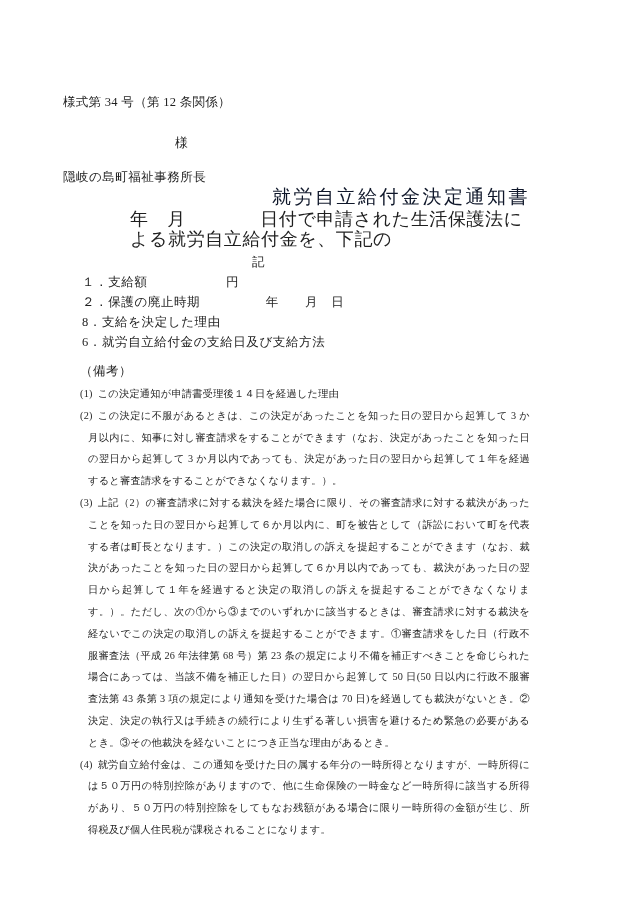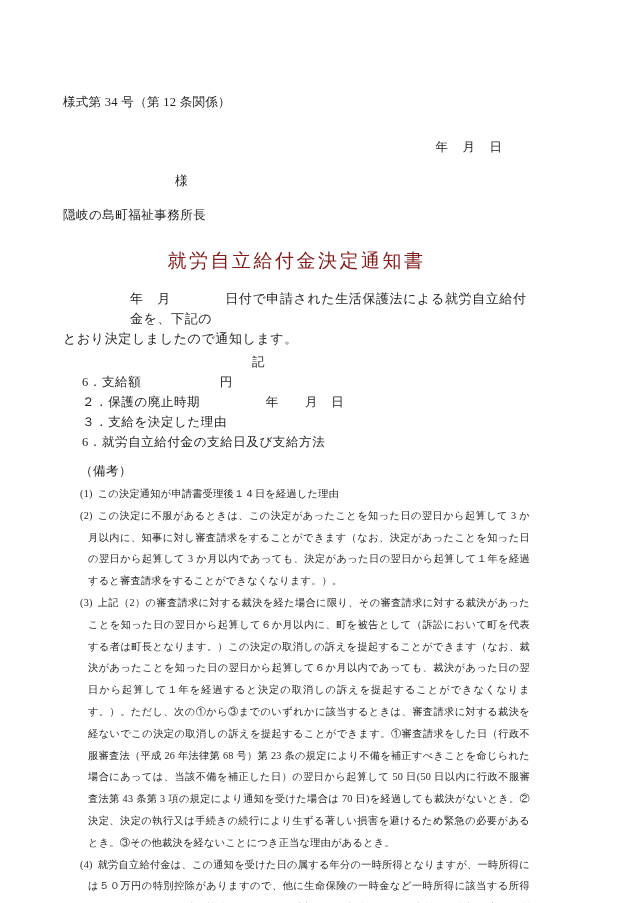--- a/index.html
+++ b/index.html
@@ -34,30 +34,28 @@
     line-height: 16px;
   }
   .sender {
     margin-top: 18px;
     padding-right: 66px;
     font-size: 12.5px;
     line-height: 16px;
     letter-spacing: 0.5px;
   }
   .title {
-    margin-top: 26px;
-    text-align: center;
+    text-align: right;
     font-size: 19px;
     line-height: 24px;
     letter-spacing: 2.5px;
-    color: #7f1d1d;
+    color: #0f172a;
   }
   .intro {
-    margin-top: 16px;
-    font-size: 13px;
+    font-size: 18px;
     line-height: 20px;
     letter-spacing: 0.6px;
   }
   .intro .l1 { padding-left: 67px; }
   .ki {
     margin-top: 3px;
     padding-left: 189px;
     font-size: 12.5px;
     line-height: 20px;
   }
@@ -88,40 +86,38 @@
   .note .mk { margin-right: 5px; }
 </style>
 </head>
 <body>
 
 <div class="page">
 
   <div class="form-no">様式第 34 号（第 12 条関係）</div>
 
   <div class="ref">
-    <div>年　月　日</div>
   </div>
 
   <div class="addr">様</div>
 
   <div class="sender">隠岐の島町福祉事務所長</div>
 
   <div class="title">就労自立給付金決定通知書</div>
 
   <div class="intro">
     <div class="l1">年　月　　　　日付で申請された生活保護法による就労自立給付金を、下記の</div>
-    <div class="l2">とおり決定しましたので通知します。</div>
   </div>
 
   <div class="ki">記</div>
 
   <div class="items">
-    <div class="item">6．支給額　　　　　　円</div>
+    <div class="item">１．支給額　　　　　　円</div>
     <div class="item">２．保護の廃止時期　　　　　年　　月　日</div>
-    <div class="item">３．支給を決定した理由</div>
+    <div class="item">8．支給を決定した理由</div>
     <div class="item">6．就労自立給付金の支給日及び支給方法</div>
   </div>
 
   <div class="bikou">（備考）</div>
 
   <div class="notes">
     <div class="note">
       <span class="mk">(1)</span><span>この決定通知が申請書受理後１４日を経過した理由</span>
     </div>
     <div class="note">

